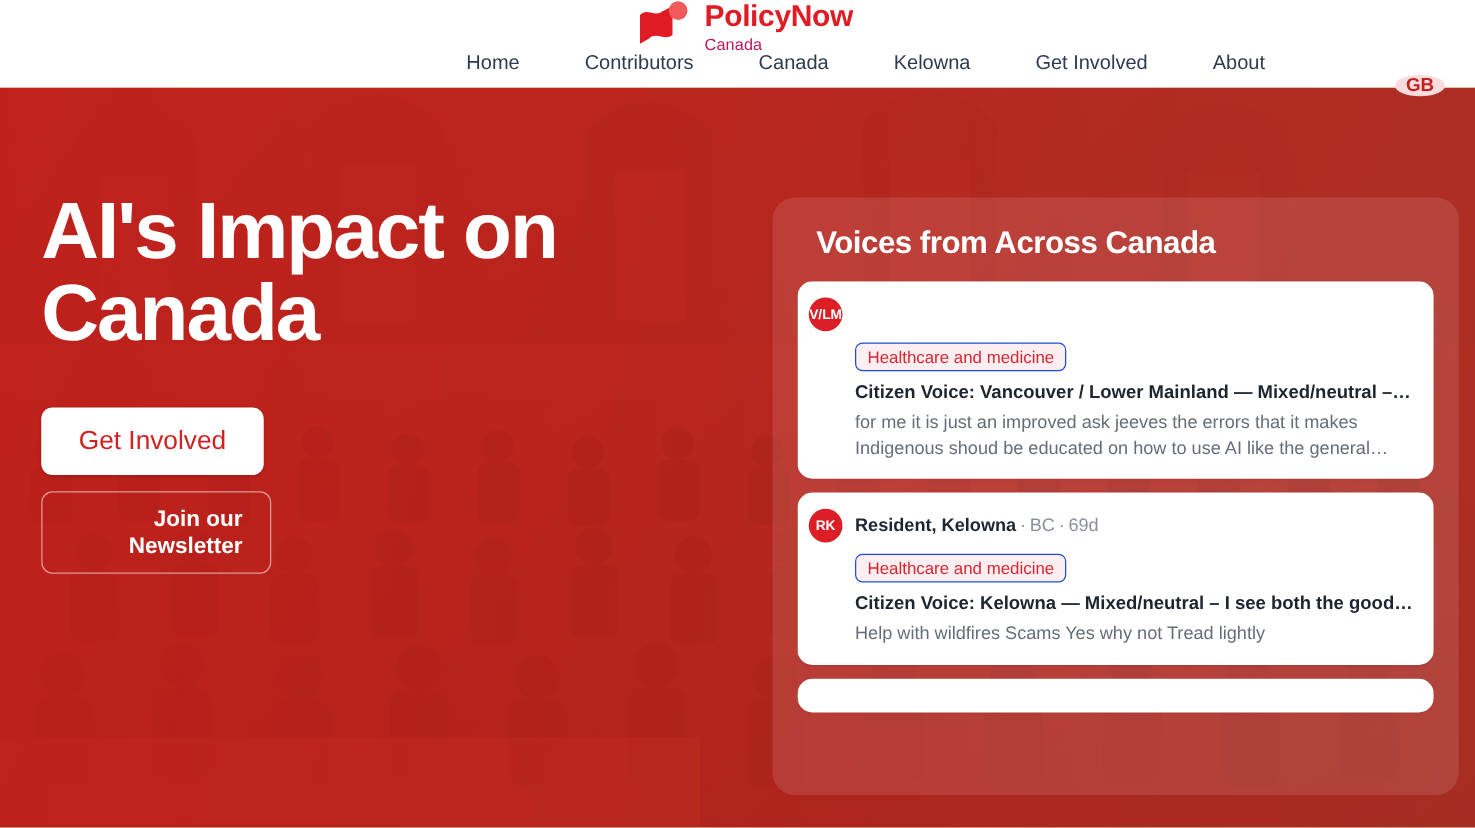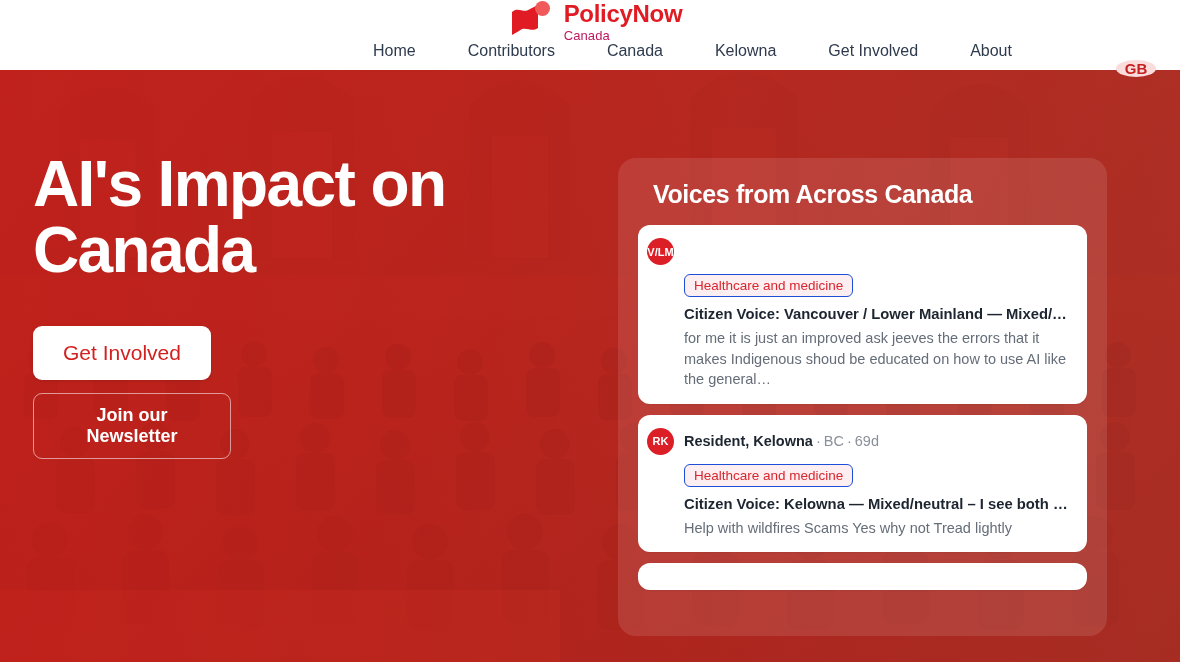--- a/index.html
+++ b/index.html
@@ -149,30 +149,30 @@
     margin-top: 13px;
     background: transparent;
     color: #ffffff;
     font-size: 18px;
     font-weight: bold;
     padding: 11px 22px;
     border-radius: 9px;
     border: 1px solid rgba(255,255,255,0.55);
     cursor: pointer;
     font-family: "Liberation Sans", sans-serif;
-    width: 198px;
-    text-align: center;
+    width: 184px;
+    text-align: right;
   }
 
   
   .voices-panel {
     position: absolute;
     left: 618px;
     top: 88px;
-    width: 489px;
+    width: 549px;
     height: 478px;
     background: rgba(255,255,255,0.11);
     border-radius: 18px;
     padding: 22px 20px 0 20px;
     overflow: hidden;
     z-index: 6;
     display: flex;
     flex-direction: column;
   }
   .voices-title {

